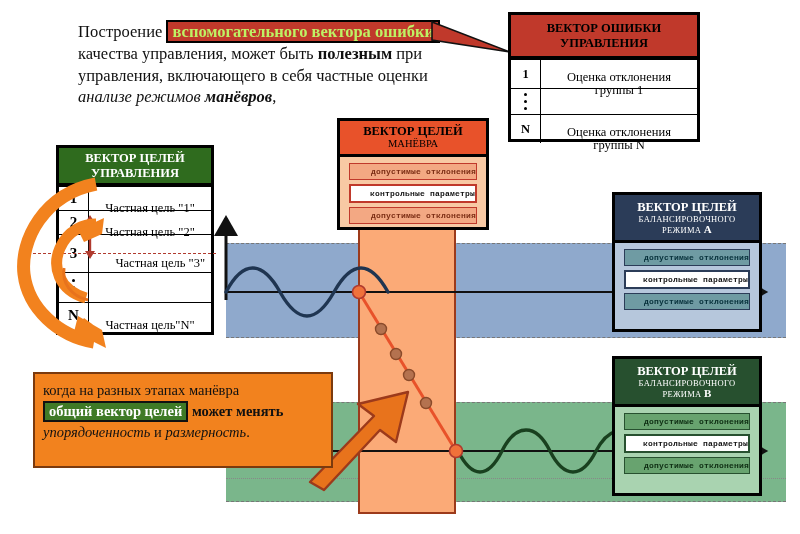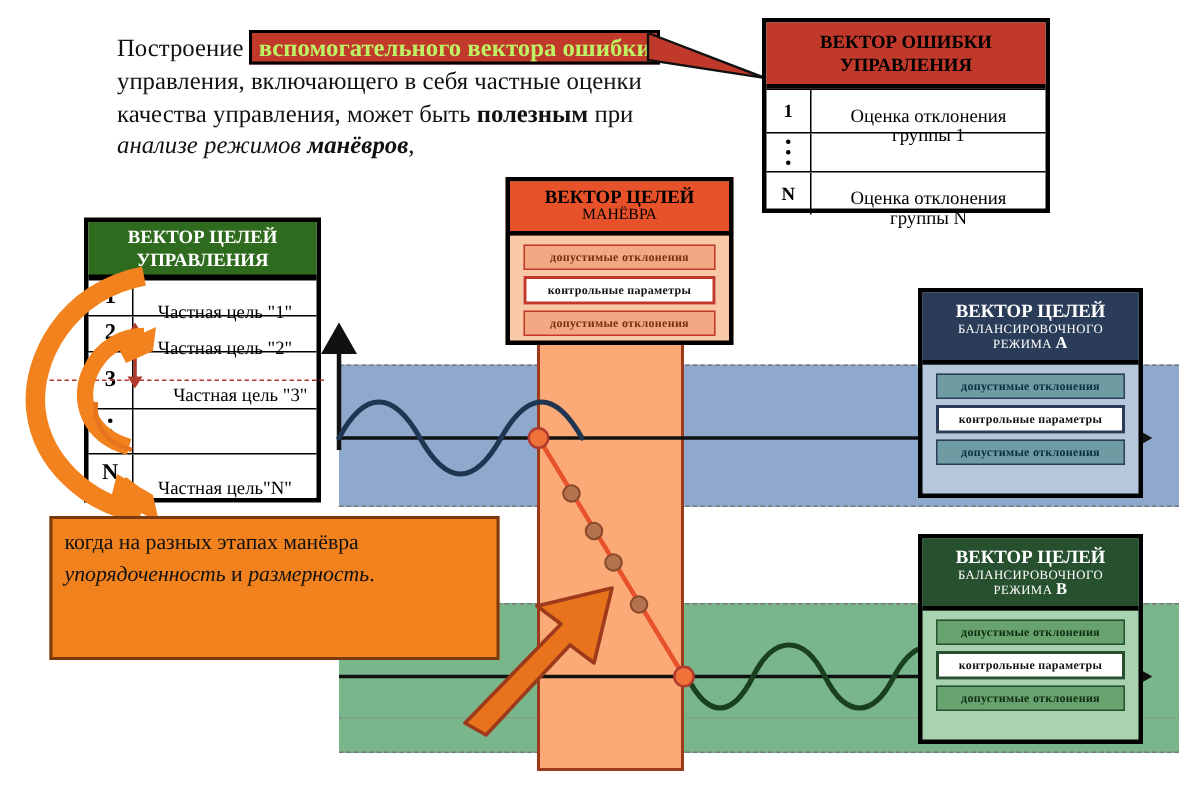--- a/index.html
+++ b/index.html
@@ -82,22 +82,22 @@
   #curl{left:18px;top:178px;width:96px;height:172px;}
 
   
   #man-box{left:337px;top:118px;width:152px;height:112px;border:3px solid #000;box-sizing:border-box;background:#f8c9a4;}
   #man-head{height:36px;background:#e8522a;display:flex;flex-direction:column;align-items:center;justify-content:center;
     border-bottom:3px solid #000;box-sizing:border-box;}
   #man-head .t1{font-weight:bold;font-size:12.5px;line-height:13px;color:#000;}
   #man-head .t2{font-size:10.5px;line-height:12px;color:#000;}
   .inner-pad{padding:6px 9px;display:flex;flex-direction:column;gap:4px;}
   .band{
-    text-align:center;font-weight:bold;box-sizing:border-box;
-    font-size:8px;padding:3px 0;letter-spacing:0.2px;
+    text-align:right;font-weight:bold;box-sizing:border-box;
+    font-size:8px;padding:3px 0;letter-spacing:0.2px;font-family:Liberation Mono, monospace;
   }
   .band.tol{background:#f3a883;border:1px solid #c0392b;color:#7b2d14;}
   .band.ctl{background:#ffffff;border:2px solid #c0392b;color:#111;}
 
   
   #column{left:358px;top:226px;width:98px;height:288px;background:#fbaa77;border:2px solid #9c3a1b;box-sizing:border-box;}
 
   
   #chart{left:226px;top:210px;width:560px;height:305px;}
   #blueband{left:0px;top:33px;width:560px;height:95px;background:#8fa9cc;border-top:1px dashed #777;border-bottom:1px dashed #777;box-sizing:border-box;}
@@ -117,21 +117,21 @@
     height:48px;display:flex;flex-direction:column;align-items:center;justify-content:center;}
   #regB .band.tol{background:#68a36f;border:1px solid #27502f;color:#0d2c12;}
   #regB .band.ctl{background:#ffffff;border:2px solid #27502f;color:#111;}
 
   .rhead .h1{font-weight:bold;font-size:12.5px;line-height:13px;}
   .rhead .h2{font-size:8.5px;line-height:10px;letter-spacing:0.3px;}
   .rhead .h3{font-size:8.5px;line-height:10px;letter-spacing:0.3px;}
   .rhead .h3 b{font-size:11px;}
 
   
-  #callout{left:33px;top:344px;width:313px;height:96px;}
+  #callout{left:33px;top:372px;width:313px;height:96px;}
   #callout-body{
     position:absolute;left:0;top:0;width:300px;height:96px;
     background:#f2821e;border:2px solid #7b3a0e;box-sizing:border-box;
     padding:6px 8px;font-size:14.5px;line-height:21px;color:#111;
   }
   .hl-green{
     background:#3f7a26;color:#fff;font-weight:bold;border:2px solid #111;
     padding:0 4px;display:inline-block;line-height:17px;
   }
 
@@ -183,22 +183,22 @@
     <circle cx="199" cy="170" r="5.5" fill="#b4724f" stroke="#8a4a2a" stroke-width="1.4"></circle>
     <circle cx="216" cy="198" r="5.5" fill="#b4724f" stroke="#8a4a2a" stroke-width="1.4"></circle>
     <circle cx="246" cy="246" r="6.5" fill="#f0713a" stroke="#b03a2e" stroke-width="1.6"></circle>
   </svg>
 
   <div id="intro" class="abs">
     <div class="ln">
       <span>Построение</span>
       <span class="hl-red">вспомогательного вектора ошибки</span>
     </div>
+    <div class="ln"><span>качества управления, может быть </span><span class="b">полезным</span><span> при</span></div>
     <div class="ln">управления, включающего в себя частные оценки</div>
-    <div class="ln"><span>качества управления, может быть </span><span class="b">полезным</span><span> при</span></div>
     <div class="ln"><span class="i">анализе режимов </span><span class="bi">манёвров</span><span>,</span></div>
   </div>
 
   <svg id="red-tail" class="abs">
     <polygon points="0,0 78,30 0,18" fill="#c0392b" stroke="#111" stroke-width="1.6"></polygon>
   </svg>
 
   <div id="err-table" class="vtable abs">
     <div class="vt-head">
       <div>
@@ -332,17 +332,19 @@
     </div>
   </div>
 
   <svg id="big-arrow" class="abs">
     <polygon points="0,102 64,36 48,24 98,12 86,62 70,50 14,110" fill="#e8731c" stroke="#9c3a1b" stroke-width="2.4" stroke-linejoin="round"></polygon>
   </svg>
 
   <div id="callout" class="abs">
     <div id="callout-body">
       <div>когда на разных этапах манёвра</div>
+      <div><span class="hl-green">общий вектор целей</span>
+        <span class="b">может менять</span></div>
       <div><span class="i">упорядоченность</span><span> и </span><span class="i">размерность</span><span>.</span></div>
     </div>
   </div>
 
 </div>
 
 </body></html>

